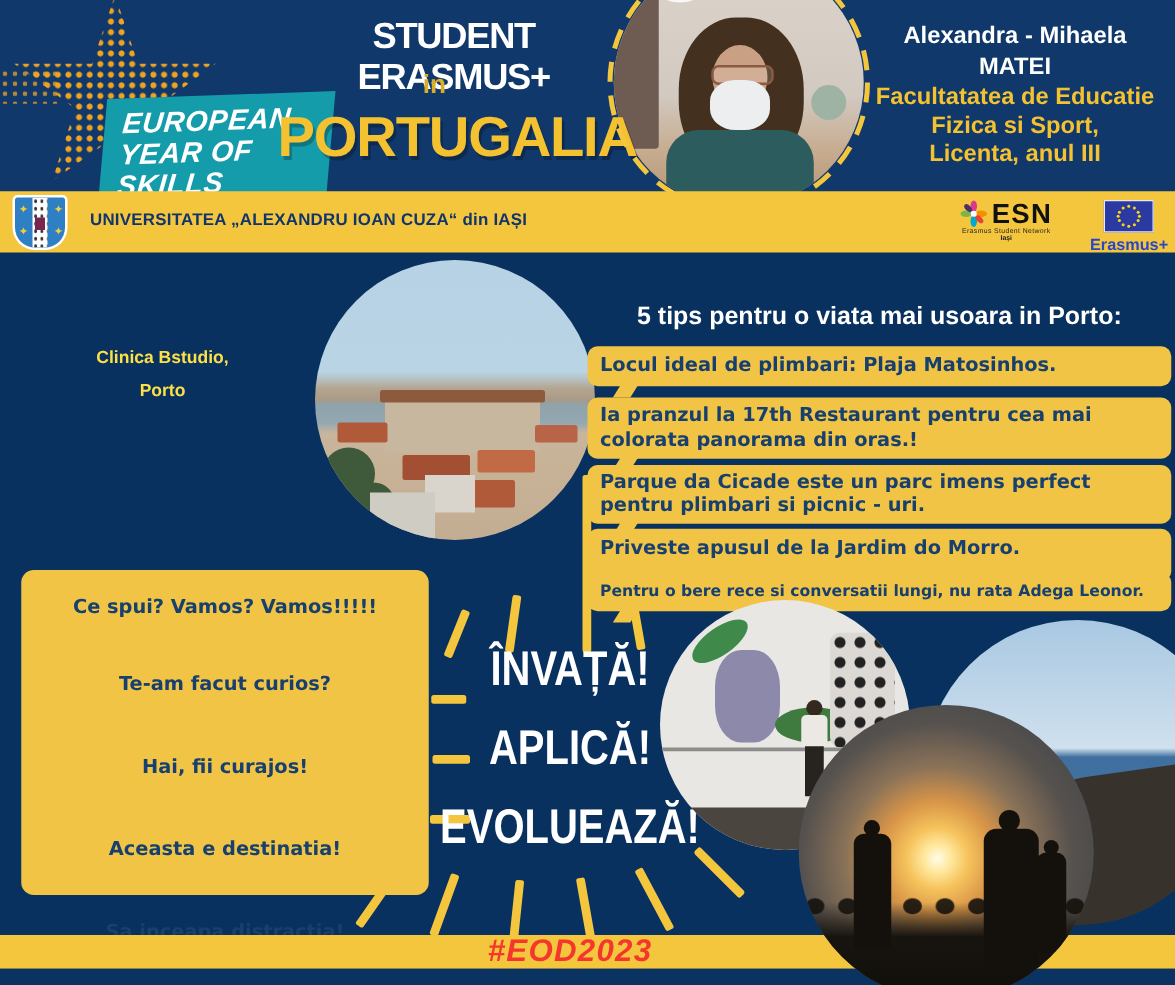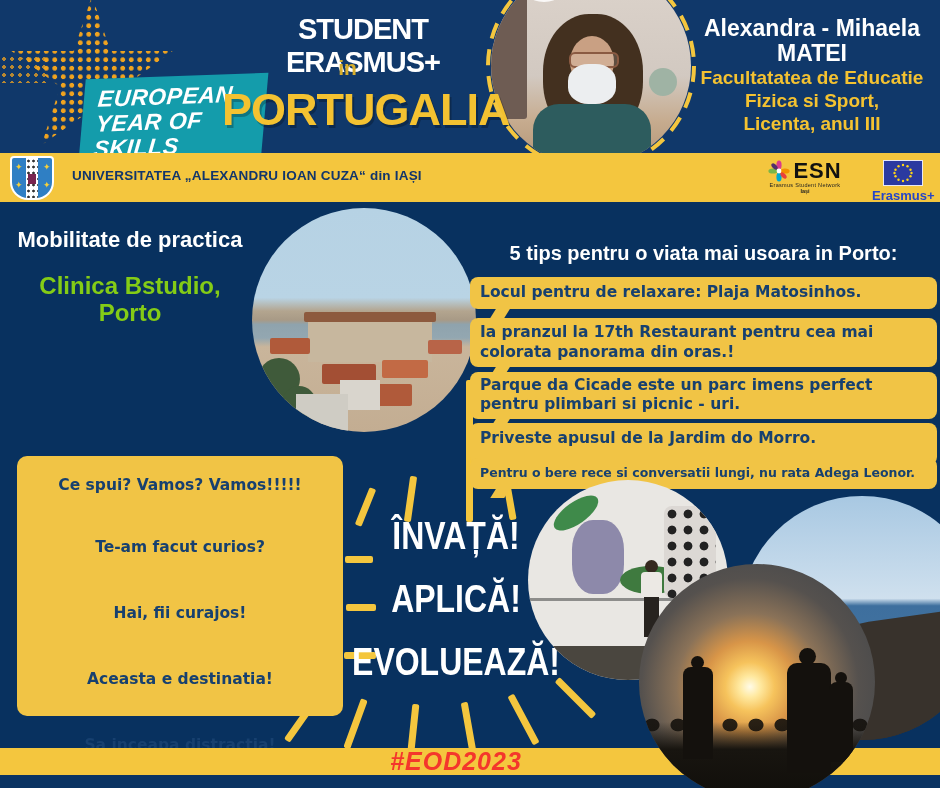--- a/index.html
+++ b/index.html
@@ -27,21 +27,21 @@
     letter-spacing:.5px;}
   .skills-badge span{display:block;}
   .title-top{left:228px;top:13px;width:270px;text-align:center;z-index:2;
     color:#fff;font-weight:bold;font-size:29px;letter-spacing:-1px;}
   .title-in{left:230px;top:56px;width:235px;text-align:center;z-index:2;
     color:#d8ae2c;font-weight:bold;font-size:21px;}
   .title-country{left:222px;top:84px;width:276px;text-align:center;z-index:2;
     color:#f4c231;font-weight:bold;font-size:45px;letter-spacing:-1px;
     text-shadow:2px 3px 0 rgba(0,0,0,.25);}
   .student-info{left:688px;top:16px;width:248px;text-align:center;z-index:2;}
-  .student-name{color:#fff;font-weight:bold;font-size:23px;line-height:25px;}
+  .student-name{color:#fff;font-weight:bold;font-size:19px;line-height:25px;}
   .student-fac{color:#f4c231;font-weight:bold;font-size:19px;line-height:23px;}
 
   
   .portrait{left:491px;top:-34px;width:200px;height:200px;border-radius:50%;
     overflow:hidden;z-index:1;
     background:linear-gradient(180deg,#ddd4cc 0%,#d2c9c1 55%,#c6ab8e 78%,#b19374 100%);}
   .portrait .door{position:absolute;left:0;top:28px;width:36px;height:125px;background:#6e5c53;border-radius:3px;}
   .portrait .lamp{position:absolute;width:26px;height:10px;border-radius:50%;background:#fff;opacity:.85;}
   .portrait .ball{position:absolute;left:158px;top:102px;width:28px;height:28px;border-radius:50%;background:#9fb3a4;}
   .portrait .hair{position:absolute;left:52px;top:48px;width:100px;height:125px;border-radius:46%;background:#43301f;}
@@ -64,21 +64,21 @@
   .esn-row{display:flex;align-items:center;justify-content:center;gap:3px;}
   .esn-name{font-weight:bold;font-size:22px;color:#111;letter-spacing:1px;line-height:22px;}
   .esn-sub{font-size:5.5px;color:#222;letter-spacing:.3px;}
   .esn-city{font-size:5.5px;color:#222;font-weight:bold;}
   .erasmus{left:872px;top:160px;width:62px;z-index:4;text-align:center;}
   .eu-flag{width:38px;height:24px;margin:0 auto;background:#2b3aa0;border:1px solid #e8e8f4;position:relative;}
   .erasmus-label{margin-top:2px;font-size:13px;font-weight:bold;color:#2746c8;}
 
   
   .mob1{left:8px;top:227px;width:244px;text-align:center;z-index:2;color:#fff;font-weight:bold;font-size:22px;}
-  .mob2{left:20px;top:272px;width:220px;text-align:center;z-index:2;color:#84cc16;font-weight:bold;font-size:24px;line-height:27px;}
+  .mob2{left:20px;top:272px;width:220px;text-align:center;z-index:2;color:#fde047;font-weight:bold;font-size:14px;line-height:27px;}
   .mob-dates{left:5px;top:336px;width:250px;text-align:center;z-index:2;color:#f4c231;font-weight:bold;font-size:21px;}
 
   
   .porto{left:252px;top:208px;width:224px;height:224px;border-radius:50%;overflow:hidden;z-index:2;
     background:linear-gradient(180deg,#b6d2e4 0%,#b9d4e5 40%,#b3a58f 46%,#a89a86 50%,#8fa3ad 52%,#93a7b1 58%,#c9b59b 62%,#c3ad92 100%);}
   .porto .bld{position:absolute;background:#c7b79e;}
   .porto .roof{position:absolute;background:#b05a3a;border-radius:2px;}
   .porto .tree{position:absolute;background:#3f5a3a;border-radius:50%;}
   .porto .wh{position:absolute;background:#d9d5cd;}
 
@@ -233,42 +233,41 @@
           <circle cx="11.5" cy="15.3" r="1.2"></circle>
             <circle cx="10.5" cy="12" r="1.2"></circle>
           <circle cx="11.5" cy="8.7" r="1.2"></circle>
             <circle cx="14.5" cy="5.3" r="1.2"></circle>
         </g>
       </svg>
     </div>
     <div class="erasmus-label">Erasmus+</div>
   </div>
 
-  <div class="abs mob1">Mobilitate de practica</div>
   <div class="abs mob2">
     <div>Clinica Bstudio,</div>
     <div>Porto</div>
   </div>
 
   <div class="abs porto">
     <div class="bld" style="left:56px;top:112px;width:124px;height:42px;"></div>
     <div class="roof" style="left:52px;top:104px;width:132px;height:10px;background:#8d5a3e;"></div>
     <div class="roof" style="left:18px;top:130px;width:40px;height:16px;"></div>
     <div class="roof" style="left:70px;top:156px;width:54px;height:20px;background:#a34f34;"></div>
     <div class="roof" style="left:130px;top:152px;width:46px;height:18px;background:#c26a45;"></div>
     <div class="roof" style="left:100px;top:176px;width:60px;height:22px;background:#b05a3a;"></div>
     <div class="wh" style="left:88px;top:172px;width:40px;height:30px;"></div>
     <div class="roof" style="left:176px;top:132px;width:34px;height:14px;background:#b86448;"></div>
     <div class="tree" style="left:6px;top:150px;width:42px;height:42px;"></div>
     <div class="tree" style="left:30px;top:178px;width:34px;height:34px;"></div>
     <div class="wh" style="left:44px;top:186px;width:52px;height:38px;background:#cfccc4;"></div>
   </div>
 
   <div class="abs tips-heading">5 tips pentru o viata mai usoara in Porto:</div>
-  <div class="abs tip tip1">Locul pentru de relaxare: Plaja Matosinhos.</div>
+  <div class="abs tip tip1">Locul ideal de plimbari: Plaja Matosinhos.</div>
   <div class="abs tip tip2">Ia pranzul la 17th Restaurant pentru cea mai colorata panorama din oras.!</div>
   <div class="abs tip tip3">Parque da Cicade este un parc imens perfect pentru plimbari si picnic - uri.</div>
   <div class="abs tip tip4">Priveste apusul de la Jardim do Morro.</div>
   <div class="abs tip tip5">Pentru o bere rece si conversatii lungi, nu rata Adega Leonor.</div>
 
   <div class="ray" style="left:407px;top:476px;width:7px;height:46px;transform:rotate(8deg);"></div>
   <div class="ray" style="left:466px;top:380px;width:7px;height:142px;"></div>
   <div class="ray" style="left:506px;top:478px;width:7px;height:42px;transform:rotate(-10deg);"></div>
   <div class="ray" style="left:362px;top:487px;width:7px;height:40px;transform:rotate(22deg);"></div>
   <div class="ray" style="left:310px;top:505px;width:7px;height:40px;transform:rotate(38deg);"></div>

